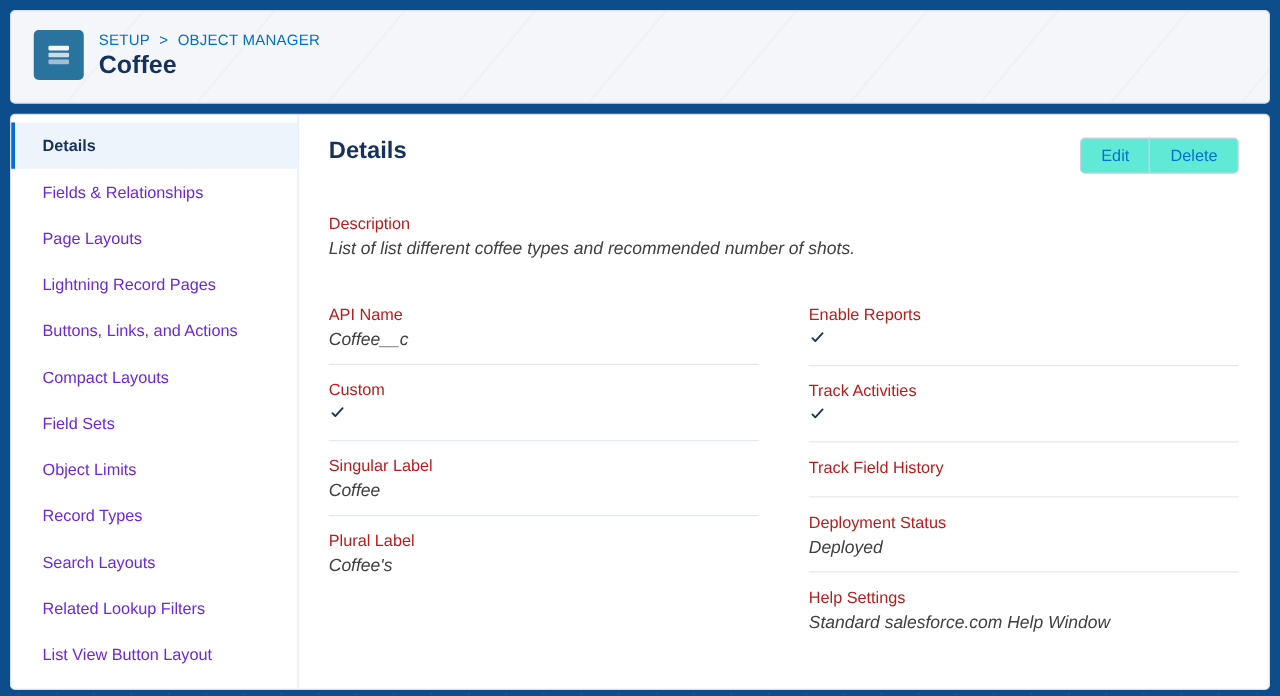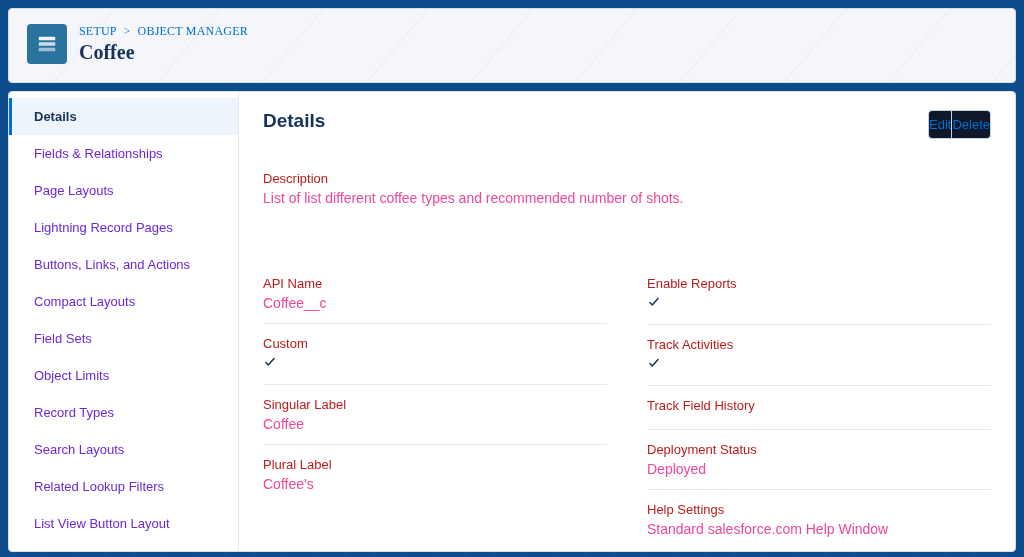--- a/index.html
+++ b/index.html
@@ -22,21 +22,20 @@
   .header-card {
     background: #f4f6f9;
     border: 1px solid #d8dde6;
     border-radius: 4px;
     padding: 15px 18px 18px 18px;
     display: flex;
     align-items: center;
     gap: 12px;
     margin-bottom: 8px;
     background-image: repeating-linear-gradient(130deg, rgba(0,0,0,0.02) 0 2px, transparent 2px 80px);
-    font-family: Liberation Serif, serif;
   }
   .header-icon {
     width: 40px; height: 40px;
     background: #2a739e;
     border-radius: 4px;
     display:flex; align-items:center; justify-content:center;
   }
   .breadcrumb { font-size: 12px; color: #0070d2; letter-spacing: .2px;}
   .breadcrumb a { color:#0070d2; text-decoration:none; }
   .breadcrumb-sep { color: #0070d2; margin: 0 4px; }
@@ -74,33 +73,33 @@
     overflow:auto;
   }
   .main-head {
     display:flex; justify-content:space-between; align-items:flex-start;
     margin-bottom: 32px;
   }
   .main-title { font-size: 19px; font-weight:700; color:#16325c; }
   .btn-group { display:flex; }
   .btn {
     border: 1px solid #c9d2e0;
-    background:#0f172a;
+    background:#5eead4;
     color:#0070d2;
-    padding: 6px 0;
+    padding: 6px 16px;
     font-size:13px;
     cursor:pointer;
   }
   .btn:first-child { border-radius:4px 0 0 4px; }
   .btn:last-child { border-radius:0 4px 4px 0; margin-left:-1px;}
   .field-label { font-size:13px; color:#b91c1c; margin-bottom:4px; }
-  .field-value { font-size:14px; color:#ec4899; padding-bottom:6px; }
+  .field-value { font-size:14px; color:#404040; padding-bottom:6px;font-style:italic; }
   .desc-block { margin-bottom: 26px; max-width: 760px; }
   .cols { display:flex; gap:40px; }
-  .col { flex:1; min-width:0;margin-top:32px; }
+  .col { flex:1; min-width:0; }
   .row {
     border-bottom: 1px solid #e5e9ef;
     padding: 6px 0 6px 0;
     margin-bottom: 6px;
   }
   .row:last-child { border-bottom:none; }
   .check {
     width:14px; height:14px;
     display:inline-block;
   }

